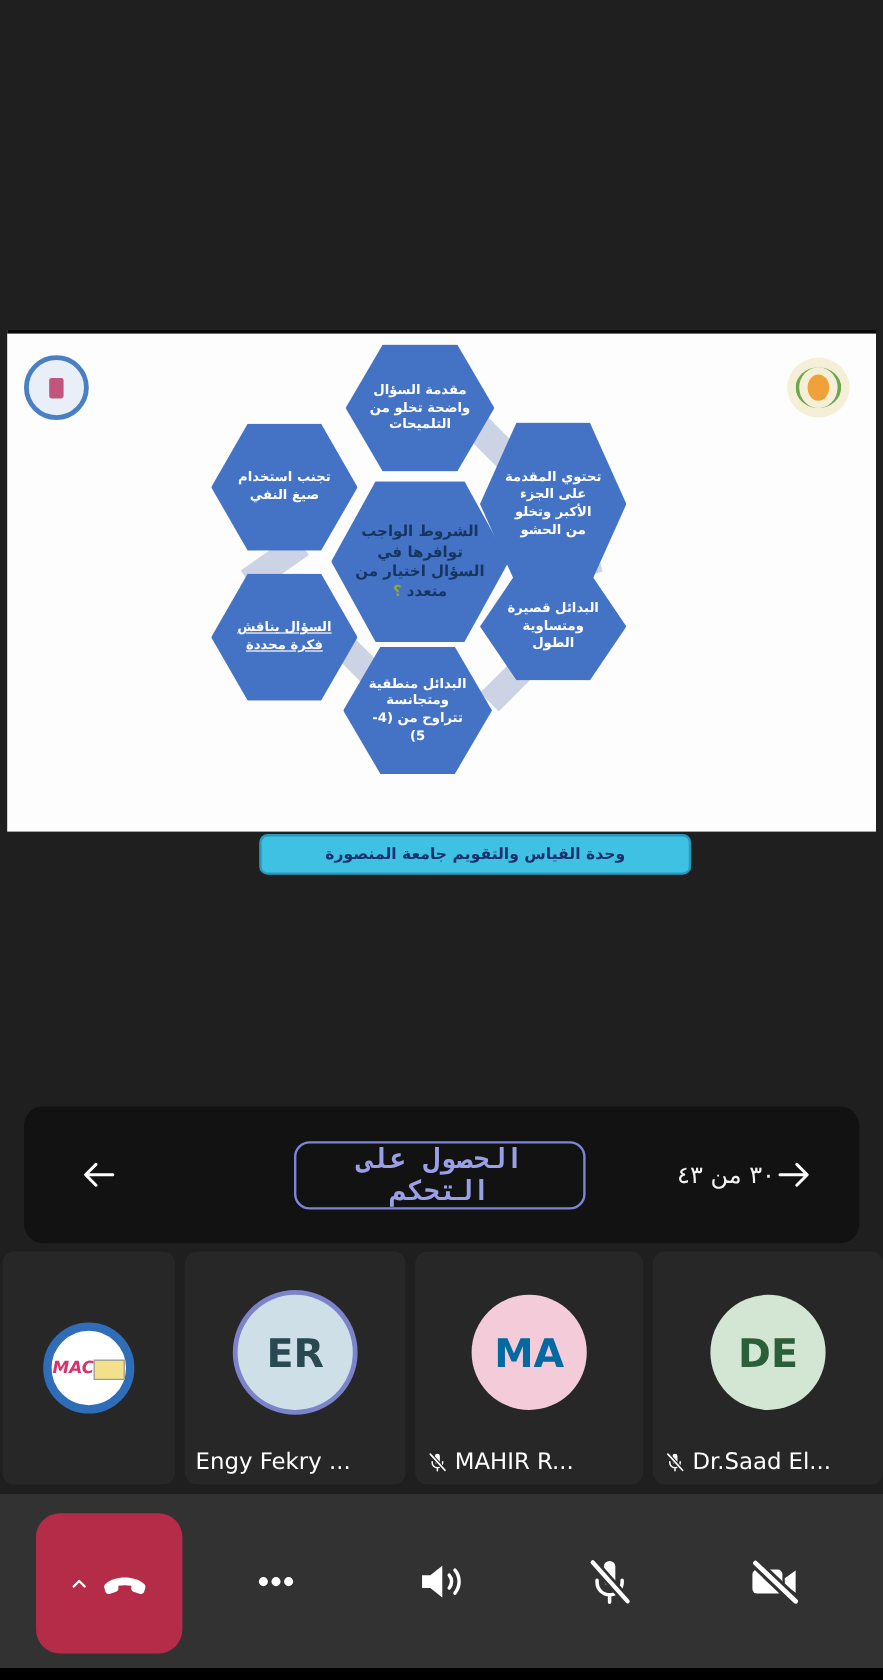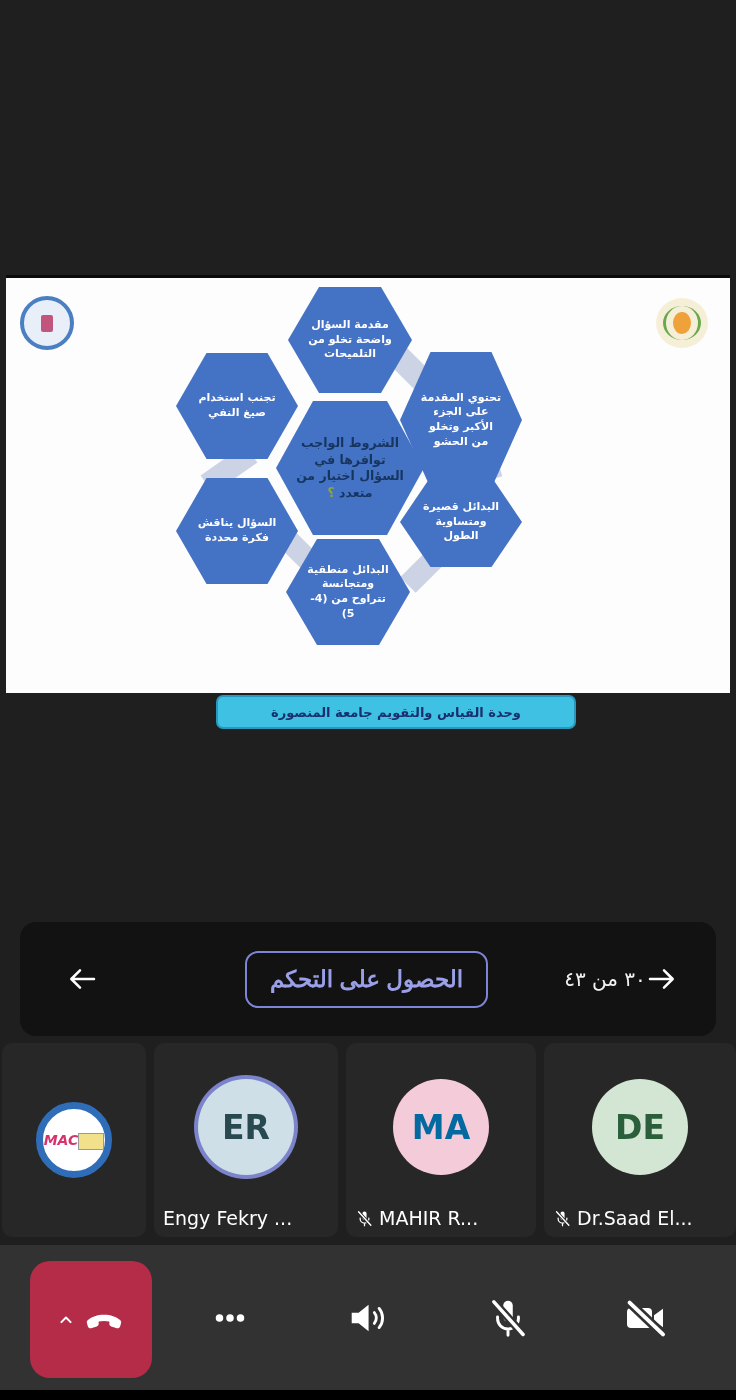--- a/index.html
+++ b/index.html
@@ -8,21 +8,21 @@
 
   
   #slide{position:absolute;left:6px;top:275px;width:724px;height:415px;background:#fdfdfd;border-top:3px solid #0a0a0a;}
   .hex{position:absolute;clip-path:polygon(25% 0%,75% 0%,100% 50%,75% 100%,25% 100%,0% 50%);
        background:#4472c4;display:flex;align-items:center;justify-content:center;text-align:center;
        color:#fff;font-weight:bold;font-size:11px;line-height:1.32;padding:0 19px;box-sizing:border-box;z-index:3;}
   .hex-top{left:282px;top:9px;width:124px;height:106px;}
   .hex-top-left{left:170px;top:75px;width:122px;height:106px;}
   .hex-top-right{left:394px;top:74px;width:122px;height:136px;}
   .hex-center{left:270px;top:123px;width:148px;height:134px;color:#16355f;font-size:12.5px;}
-  .hex-bottom-left{left:170px;top:200px;width:122px;height:106px;}
+  .hex-bottom-left{left:170px;top:200px;width:122px;height:106px;text-decoration:underline;}
   .hex-bottom-right{left:394px;top:199px;width:122px;height:90px;}
   .hex-bottom{left:280px;top:261px;width:124px;height:106px;}
   .qmark{color:#8fa63a;font-weight:bold;}
   .connector{position:absolute;background:#ccd3e4;z-index:1;}
   .c1{left:379px;top:82px;width:58px;height:24px;transform:rotate(45deg);}
   .c2{left:434px;top:182px;width:60px;height:25px;transform:rotate(-16deg);}
   .c3{left:196px;top:180px;width:54px;height:22px;transform:rotate(-35deg);}
   .c4{left:270px;top:266px;width:54px;height:22px;transform:rotate(45deg);}
   .c5{left:394px;top:277px;width:54px;height:22px;transform:rotate(-45deg);}
   #banner{position:absolute;left:210px;top:376px;width:360px;height:34px;background:#3ec1e3;
@@ -39,21 +39,21 @@
 
   
   #navbar{position:absolute;left:20px;top:922px;width:696px;height:114px;background:#121212;border-radius:16px;}
   .nav-arrow{position:absolute;top:50%;transform:translateY(-50%);width:48px;height:40px;display:flex;
              align-items:center;justify-content:center;background:none;border:none;cursor:pointer;padding:0;}
   .arrow-back{left:38px;}
   .arrow-forward{left:618px;}
   #control-btn{position:absolute;left:225px;top:29px;width:243px;height:57px;background:transparent;
              border:2px solid #7e85d6;border-radius:13px;color:#9aa0e8;font-weight:bold;font-size:23px;
              display:flex;align-items:center;justify-content:center;cursor:pointer;
-             font-family:Liberation Sans, sans-serif;box-sizing:border-box;}
+             font-family:Liberation Mono, monospace;box-sizing:border-box;}
   #page-counter{position:absolute;left:530px;top:0;height:114px;width:110px;display:flex;align-items:center;
              justify-content:center;color:#f2f2f2;font-size:20px;}
 
   
   #tiles{position:absolute;left:0;top:1043px;width:736px;height:194px;}
   .tile{position:absolute;top:0;height:194px;background:#272727;border-radius:10px;overflow:hidden;}
   .tile1{left:2px;width:144px;}
   .tile2{left:154px;width:184px;}
   .tile3{left:346px;width:190px;}
   .tile4{left:544px;width:192px;}

